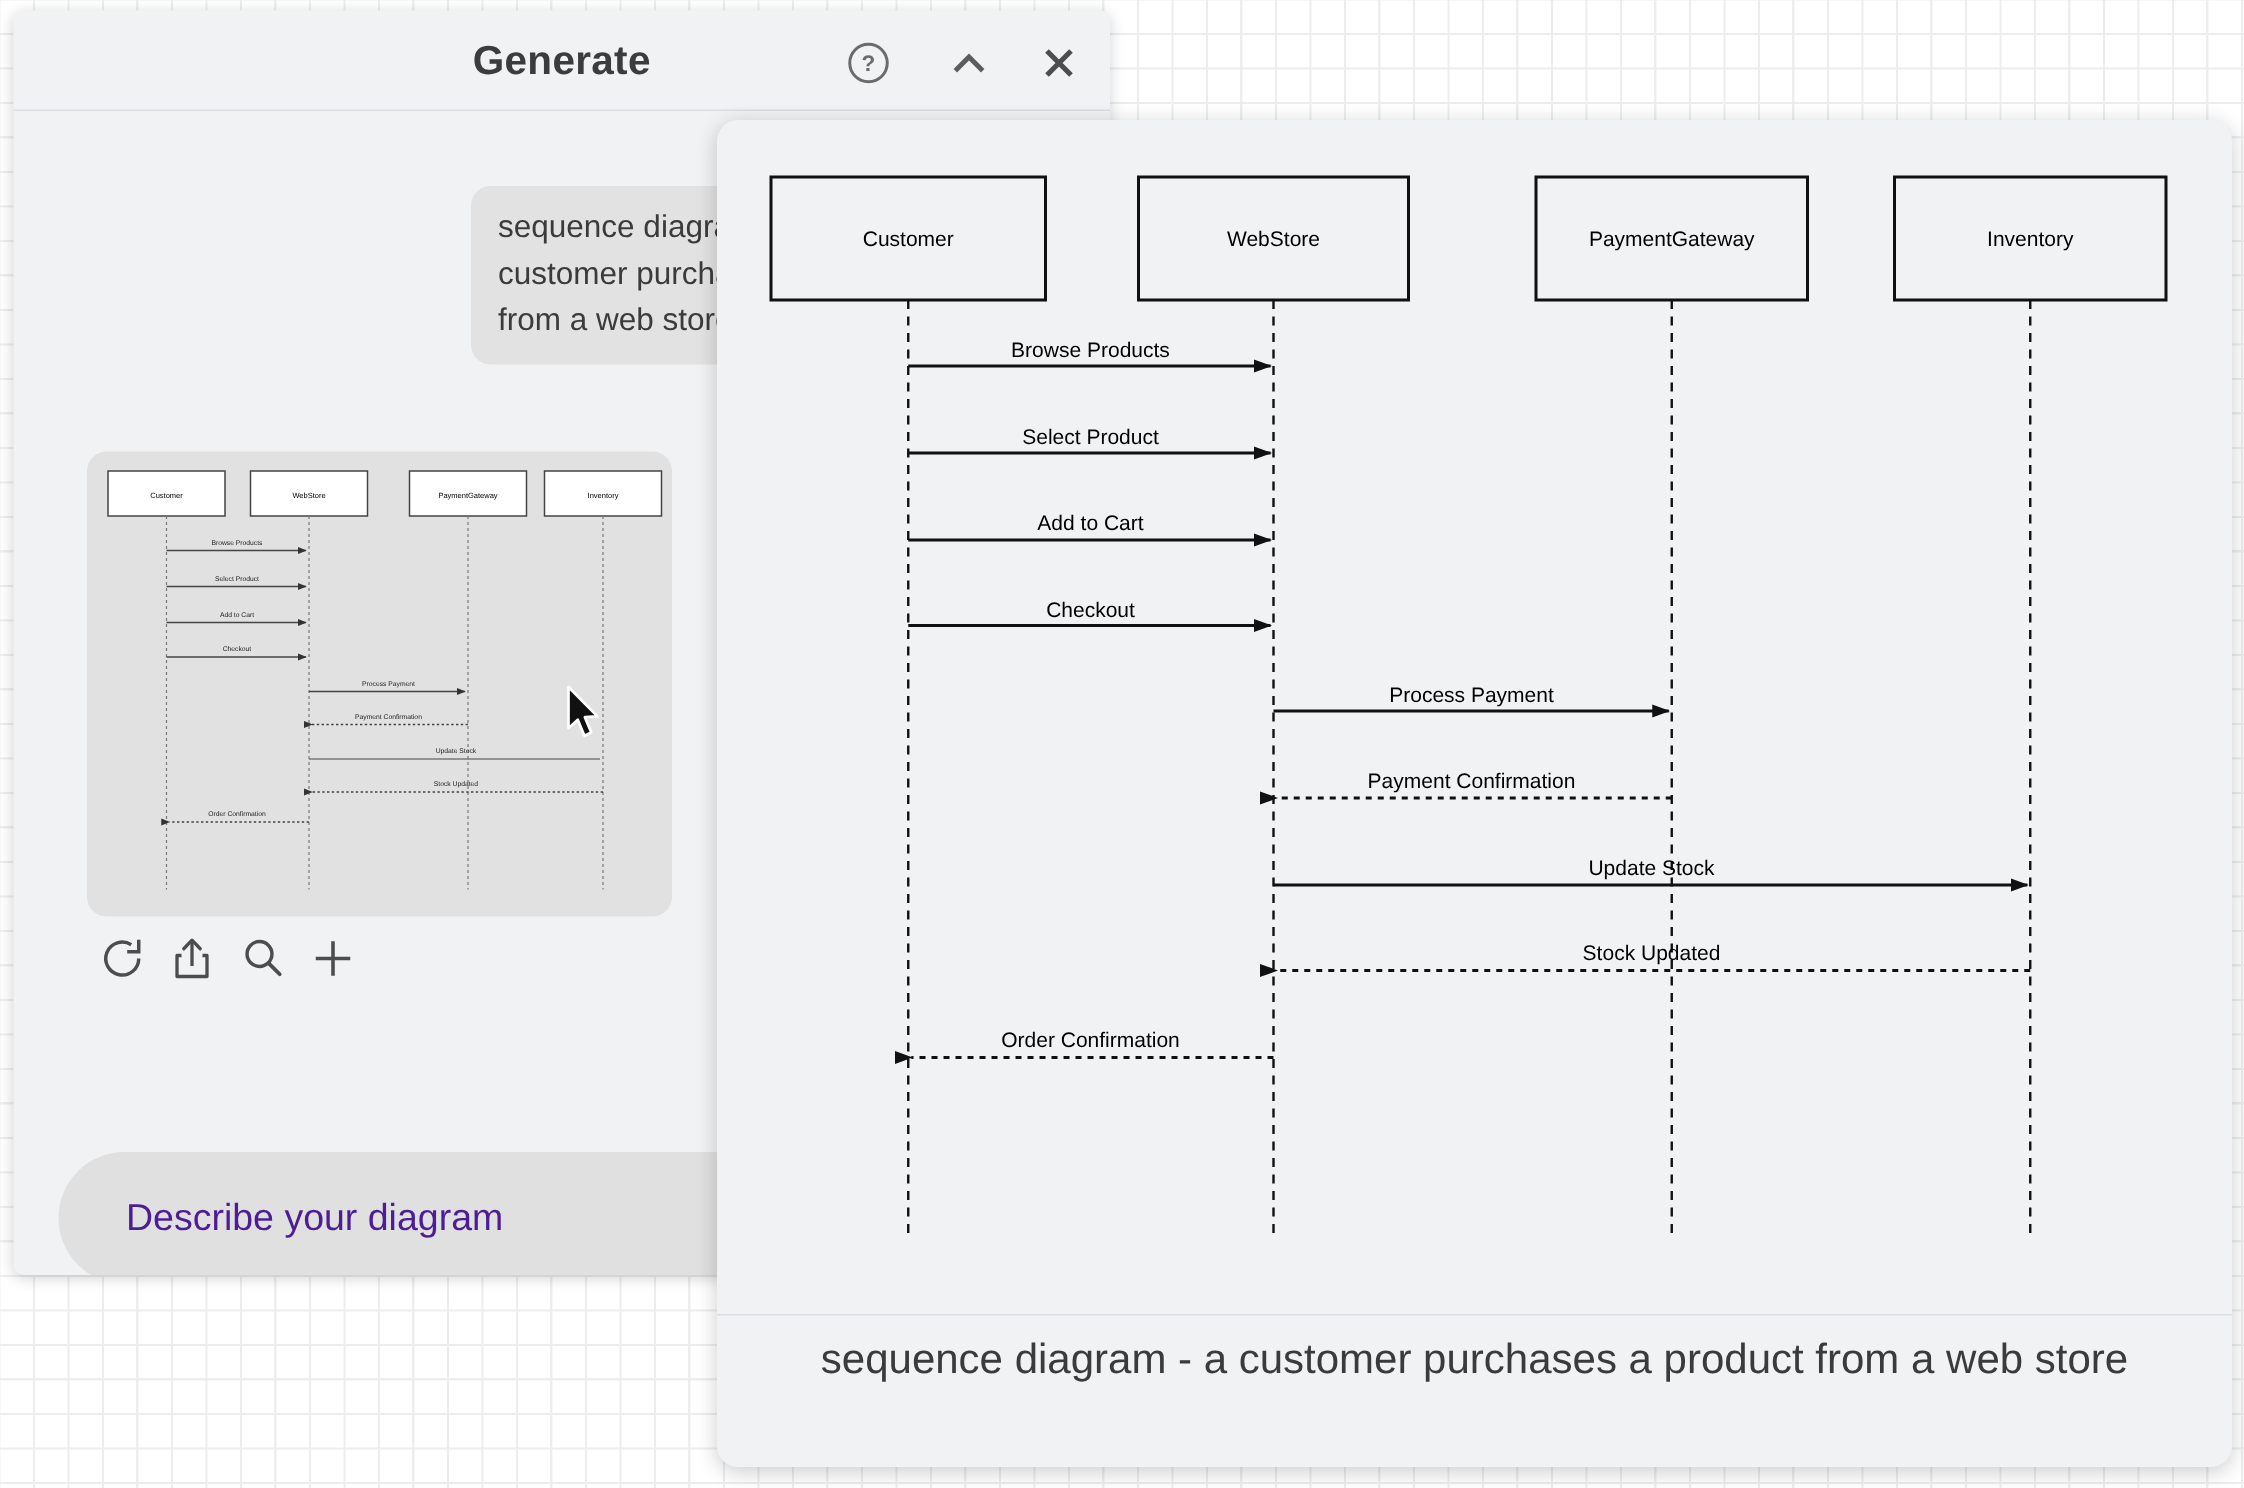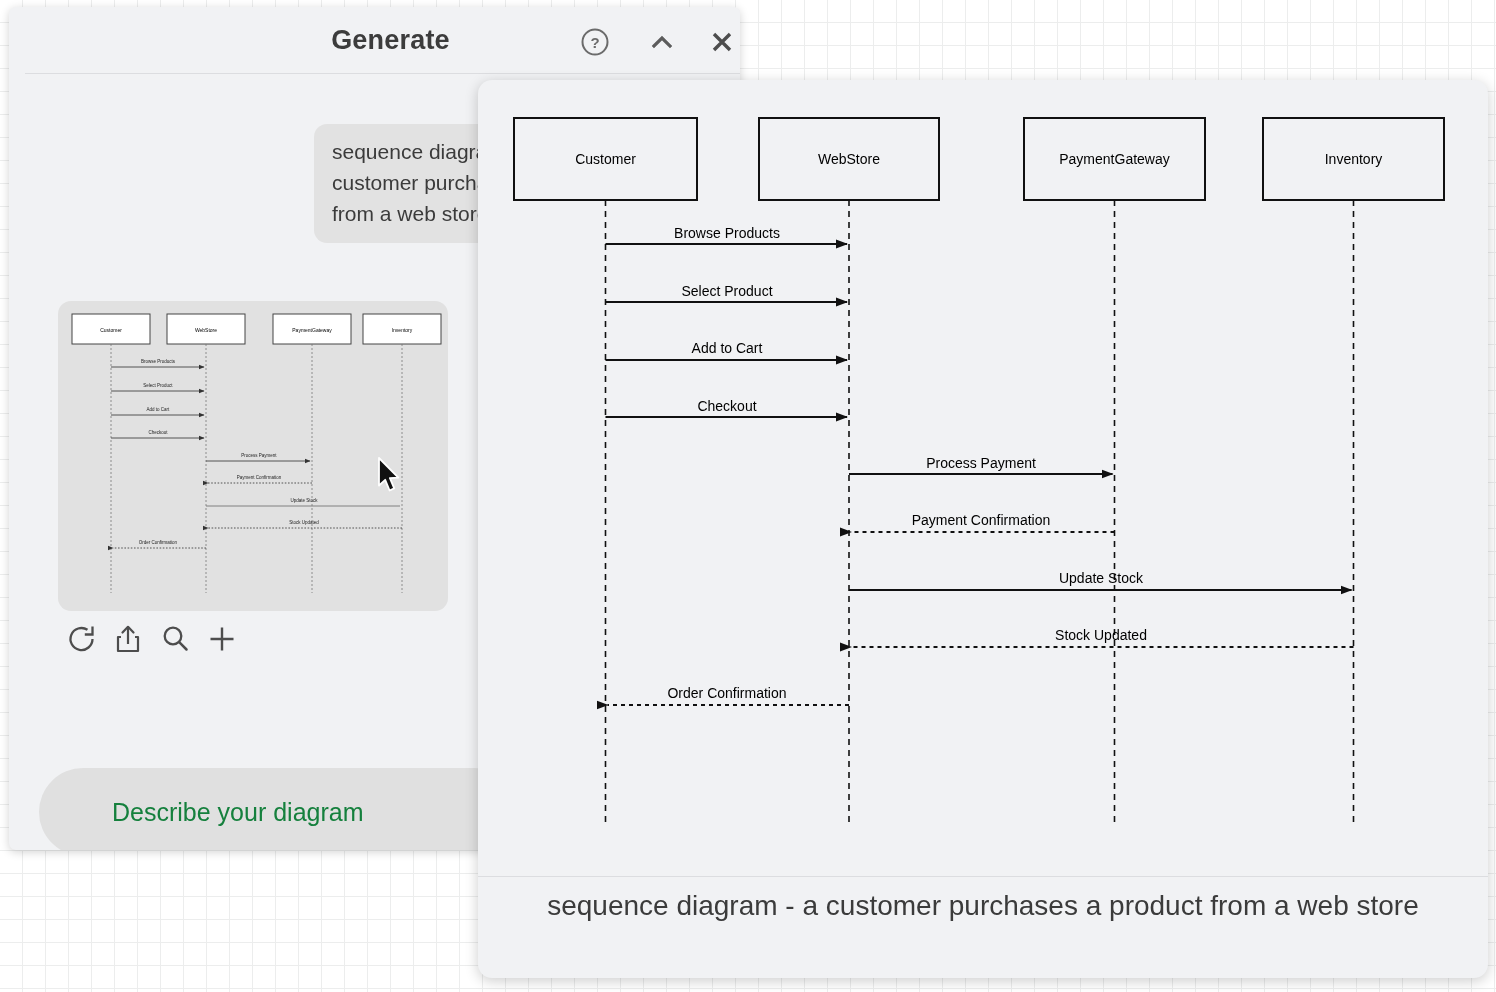--- a/index.html
+++ b/index.html
@@ -32,21 +32,21 @@
     top: 7px;
     width: 731px;
     height: 843px;
     background: #f1f2f4;
     border-radius: 7px;
     box-shadow: 0 2px 10px rgba(0,0,0,0.18);
     overflow: hidden;
   }
   #gen-header {
     position: absolute;
-    left: 16px; top: 0;
+    left: 0; top: 0;
     width: 731px;
     height: 66px;
     border-bottom: 1px solid #dcdde0;
     background: #f1f2f4;
   }
   #gen-title {
     position: absolute;
     left: 0; top: 0;
     width: 731px;
     line-height: 66px;
@@ -133,22 +133,21 @@
     border-radius: 44px;
     cursor: text;
   }
   #describe-placeholder {
     position: absolute;
     left: 45px;
     top: 0;
     height: 88px;
     line-height: 88px;
     font-size: 25px;
-    color: #15803d;
-    margin-left: 28px;
+    color: #4c1d95;
   }
 
   
   #mouse-cursor {
     position: absolute;
     left: 377px;
     top: 457px;
     width: 26px;
     height: 38px;
     pointer-events: none;

